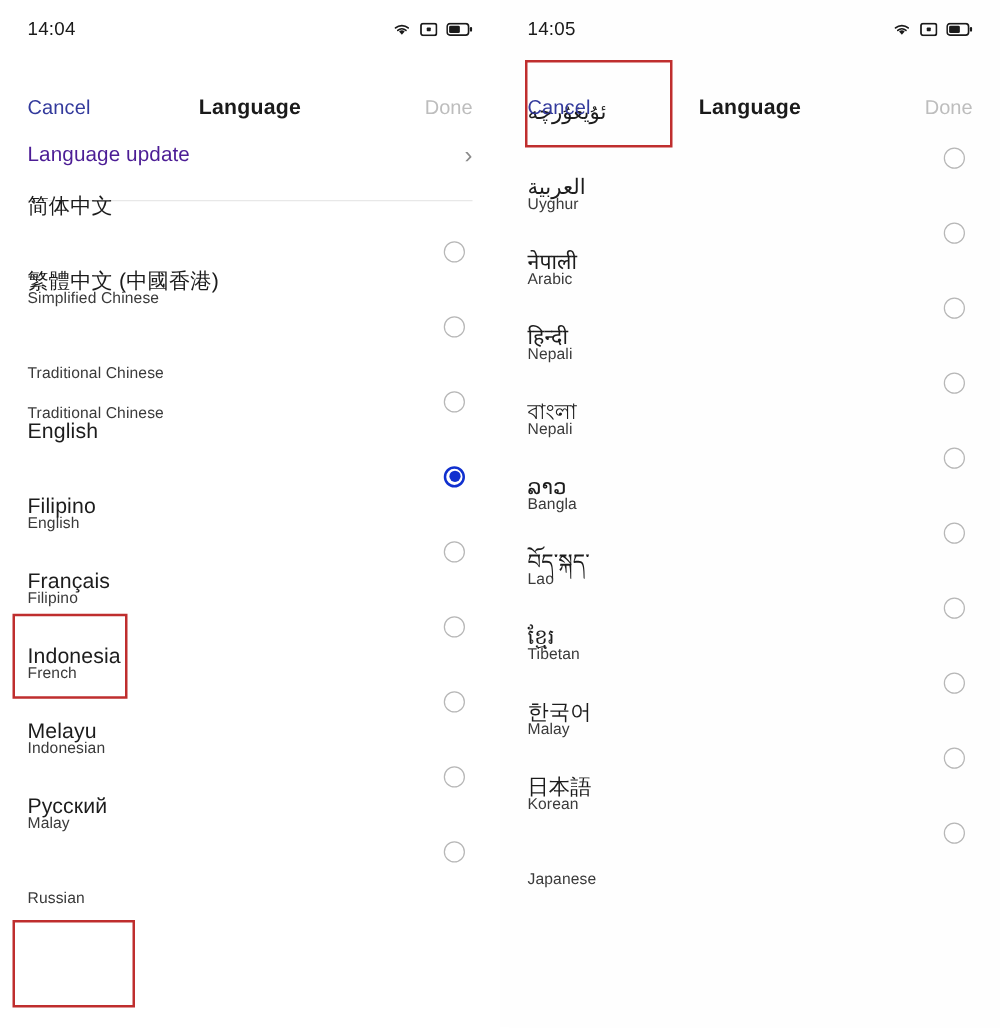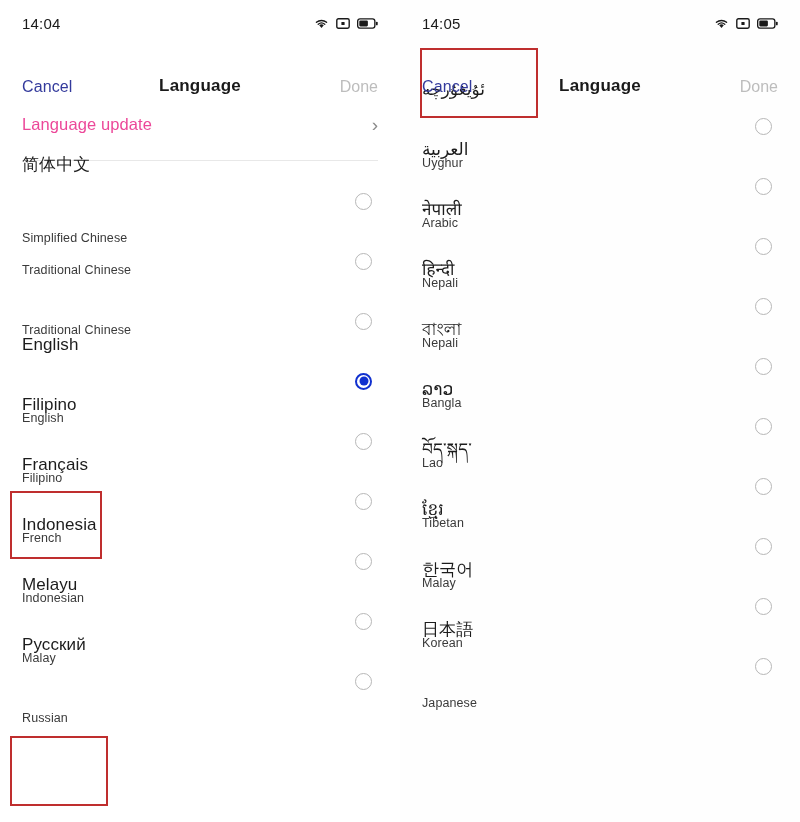--- a/index.html
+++ b/index.html
@@ -105,21 +105,21 @@
   .latin {
     font-size: 12.5px;
     color: #3a3a3a;
     line-height: 1.35;
     margin-top: 19px;
     letter-spacing: .1px;
   }
 
   .update-label {
     font-size: 16.5px;
-    color: #ec4899;
+    color: #4c1d95;
     letter-spacing: .1px;
   }
 
   .chevron {
     color: #8b8b8b;
     font-size: 19px;
     line-height: 1;
     font-weight: 300;
   }
 
@@ -209,20 +209,21 @@
       <div id="left-rows">
           <div class="row">
             <div class="row-text">
               <span class="native">简体中文</span>
               <span class="latin">Simplified Chinese</span>
             </div>
             <span class="radio"></span>
           </div>
           <div class="row">
             <div class="row-text">
+              <span class="native">繁體中文 (中國香港)</span>
               <span class="latin">Traditional Chinese</span>
             </div>
             <span class="radio"></span>
           </div>
           <div class="row">
             <div class="row-text">
               <span class="latin">Traditional Chinese</span>
             </div>
             <span class="radio"></span>
           </div>

